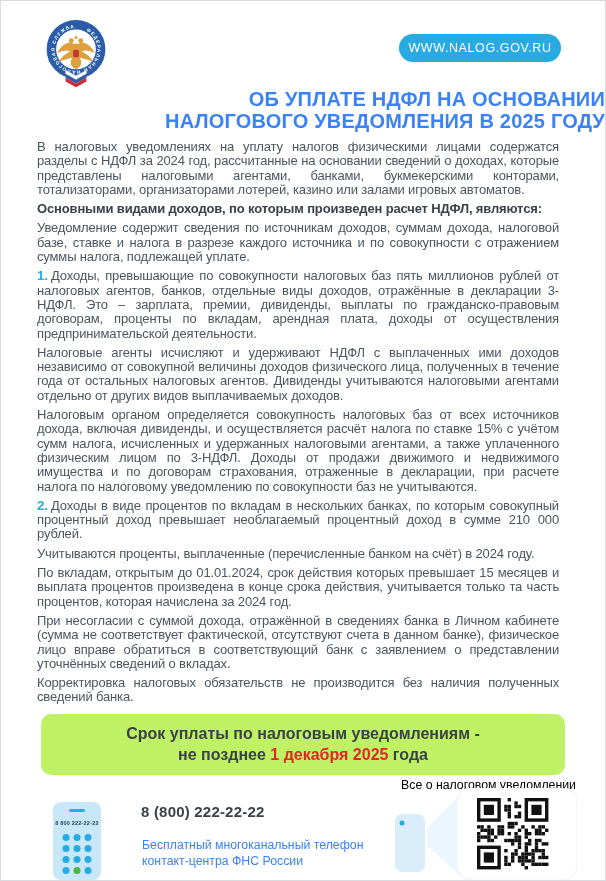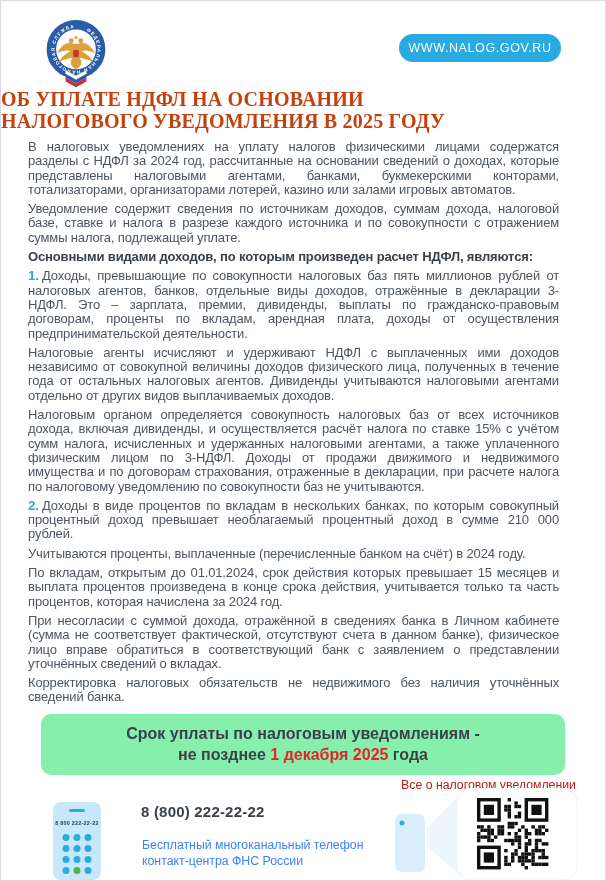--- a/index.html
+++ b/index.html
@@ -19,43 +19,43 @@
   }
   .site-pill {
     position:absolute; right:44px; top:33px; width:162px; height:28px;
     background:#29abe2; border-radius:14px; border:none; cursor:pointer;
     color:#fff; font-family:"Liberation Sans",sans-serif;
     font-size:12.5px; letter-spacing:.6px; font-weight:normal;
     display:flex; align-items:center; justify-content:center;
   }
   
   .title {
-    text-align:left; font-size:20px; font-weight:bold;
-    line-height:21.5px; color:#c2410c; letter-spacing:.2px;font-family:Liberation Serif, serif;
-  }
-  
-  .content { padding:8px 46px 0 27px; }
+    text-align:right; font-size:20px; font-weight:bold;
+    line-height:21.5px; color:#3b82f6; letter-spacing:.2px;
+  }
+  
+  .content { padding:8px 46px 0 36px; }
   .para {
     font-size:13px; line-height:14.3px; letter-spacing:-.15px;
     text-align:justify; color:#4c5560; margin-bottom:5px;
   }
   .para.bold-head { font-weight:bold; color:#3a4149; margin-bottom:5px; }
   .num { color:#29abe2; font-weight:bold; font-size:13.5px; padding-right:3px; }
   
   .deadline-box {
-    margin:9px 40px 0 40px; background:#86efac; border-radius:10px;
+    margin:9px 40px 0 40px; background:#bef264; border-radius:10px;
     padding:9px 10px 10px 10px; text-align:center;
     font-size:16px; font-weight:bold; line-height:21px; color:#3a4149;
   }
   .deadline-box .red { color:#e42528; }
   
   .footer { position:absolute; left:0; right:0; bottom:0; height:110px; }
   .qr-label {
     position:absolute; top:8px; right:29px;
-    font-size:12.3px; color:#b91c1c;
+    font-size:12.3px; color:#000000;
   }
   .phone-icon {
     position:absolute; left:52px; top:32px; width:48px; height:78px;
     background:#c8e7f8; border-radius:8px;
   }
   .phone-icon .speaker {
     position:absolute; top:7px; left:50%; transform:translateX(-50%);
     width:16px; height:3px; border-radius:2px; background:#29abe2;
   }
   .phone-icon .screen-label {
@@ -108,30 +108,30 @@
     <button class="site-pill">WWW.NALOG.GOV.RU</button>
   </div>
 
   <div class="title">
     <div>ОБ УПЛАТЕ НДФЛ НА ОСНОВАНИИ</div>
     <div>НАЛОГОВОГО УВЕДОМЛЕНИЯ В 2025 ГОДУ</div>
   </div>
 
   <div class="content">
     <p class="para">В налоговых уведомлениях на уплату налогов физическими лицами содержатся разделы с НДФЛ за 2024 год, рассчитанные на основании сведений о доходах, которые представлены налоговыми агентами, банками, букмекерскими конторами, тотализаторами, организаторами лотерей, казино или залами игровых автоматов.</p>
+    <p class="para bold-head">Основными видами доходов, по которым произведен расчет НДФЛ, являются:</p>
     <p class="para">Уведомление содержит сведения по источникам доходов, суммам дохода, налоговой базе, ставке и налога в разрезе каждого источника и по совокупности с отражением суммы налога, подлежащей уплате.</p>
-    <p class="para bold-head">Основными видами доходов, по которым произведен расчет НДФЛ, являются:</p>
     <p class="para"><span class="num">1.</span><span>Доходы, превышающие по совокупности налоговых баз пять миллионов рублей от налоговых агентов, банков, отдельные виды доходов, отражённые в декларации 3-НДФЛ. Это – зарплата, премии, дивиденды, выплаты по гражданско-правовым договорам, проценты по вкладам, арендная плата, доходы от осуществления предпринимательской деятельности.</span></p>
     <p class="para">Налоговые агенты исчисляют и удерживают НДФЛ с выплаченных ими доходов независимо от совокупной величины доходов физического лица, полученных в течение года от остальных налоговых агентов. Дивиденды учитываются налоговыми агентами отдельно от других видов выплачиваемых доходов.</p>
     <p class="para">Налоговым органом определяется совокупность налоговых баз от всех источников дохода, включая дивиденды, и осуществляется расчёт налога по ставке 15% с учётом сумм налога, исчисленных и удержанных налоговыми агентами, а также уплаченного физическим лицом по 3-НДФЛ. Доходы от продажи движимого и недвижимого имущества и по договорам страхования, отраженные в декларации, при расчете налога по налоговому уведомлению по совокупности баз не учитываются.</p>
     <p class="para"><span class="num">2.</span><span>Доходы в виде процентов по вкладам в нескольких банках, по которым совокупный процентный доход превышает необлагаемый процентный доход в сумме 210 000 рублей.</span></p>
     <p class="para">Учитываются проценты, выплаченные (перечисленные банком на счёт) в 2024 году.</p>
     <p class="para">По вкладам, открытым до 01.01.2024, срок действия которых превышает 15 месяцев и выплата процентов произведена в конце срока действия, учитывается только та часть процентов, которая начислена за 2024 год.</p>
     <p class="para">При несогласии с суммой дохода, отражённой в сведениях банка в Личном кабинете (сумма не соответствует фактической, отсутствуют счета в данном банке), физическое лицо вправе обратиться в соответствующий банк с заявлением о представлении уточнённых сведений о вкладах.</p>
-    <p class="para">Корректировка налоговых обязательств не недвижимого без наличия уточнённых сведений банка.</p>
+    <p class="para">Корректировка налоговых обязательств не производится без наличия полученных сведений банка.</p>
   </div>
 
   <div class="deadline-box">
     <div>Срок уплаты по налоговым уведомлениям -</div>
     <div><span>не позднее </span><span class="red">1 декабря 2025</span><span> года</span></div>
   </div>
 
   <div class="footer">
     <div class="qr-label">Все о налоговом уведомлении</div>
 

